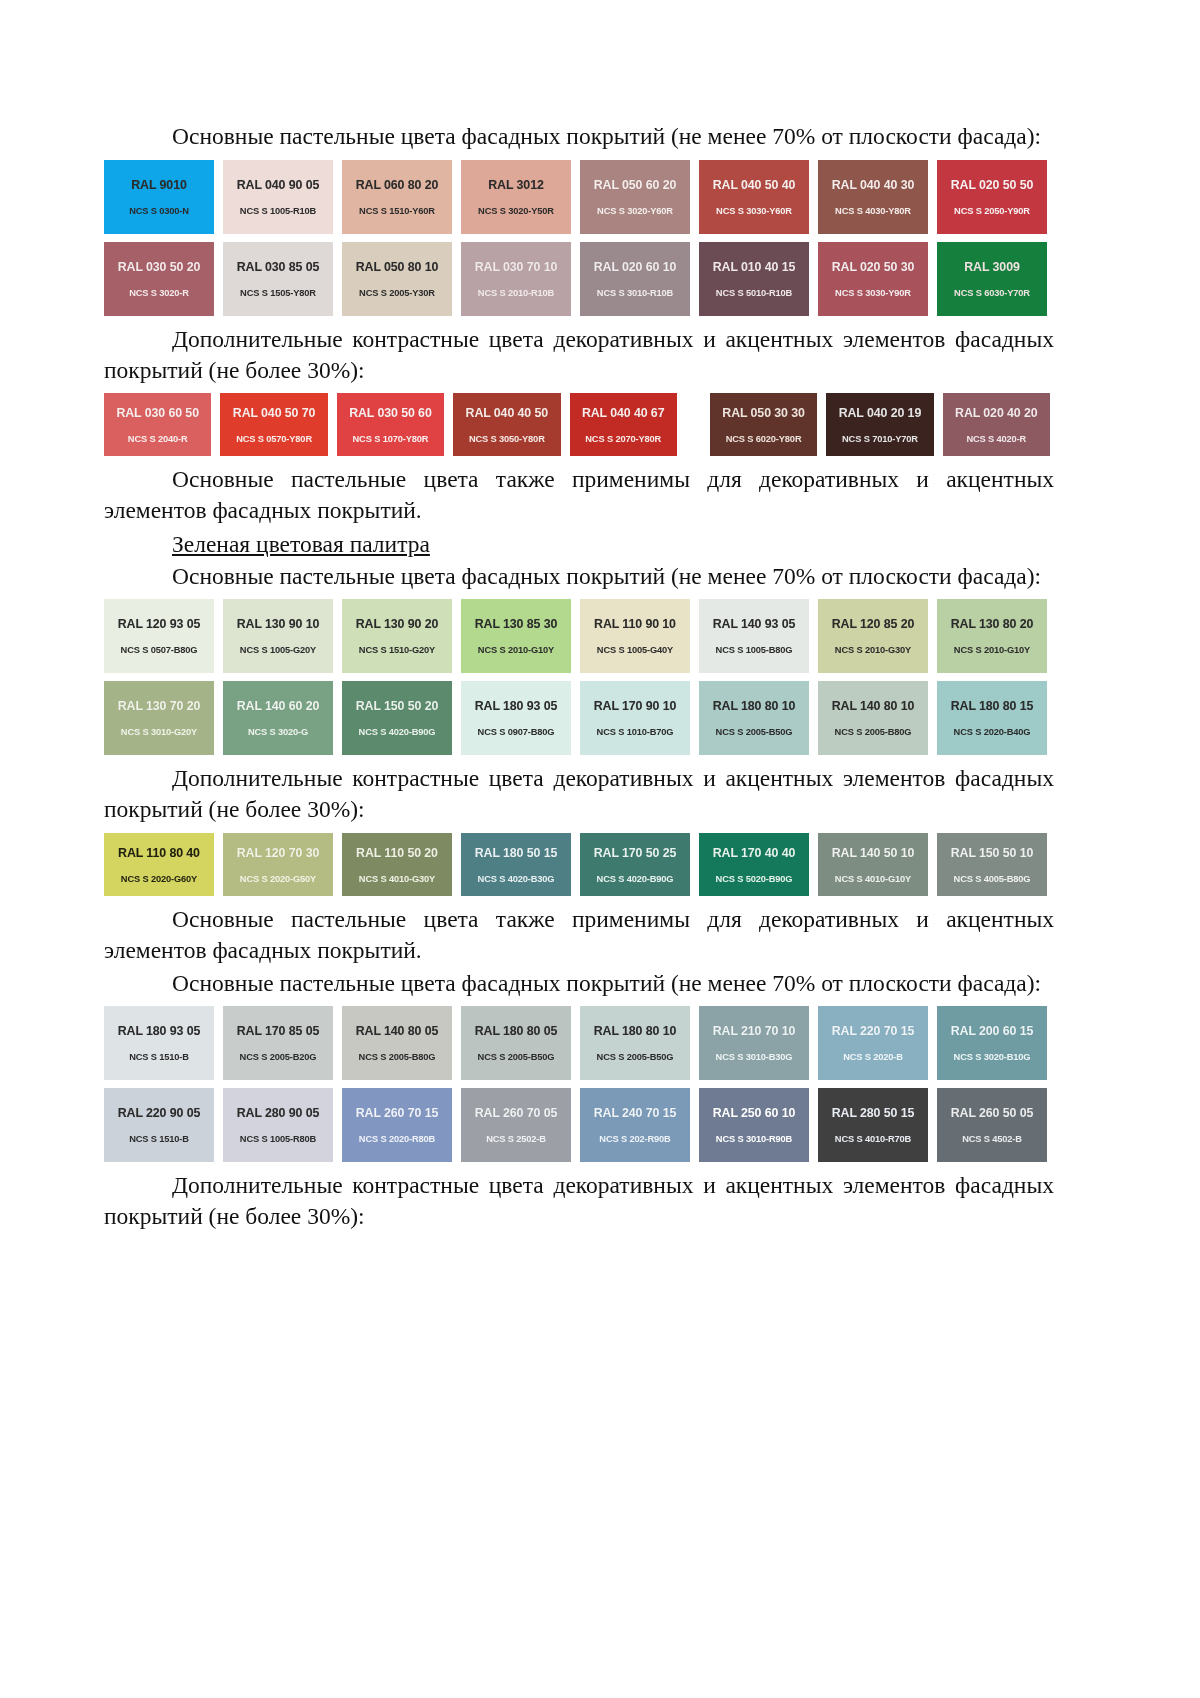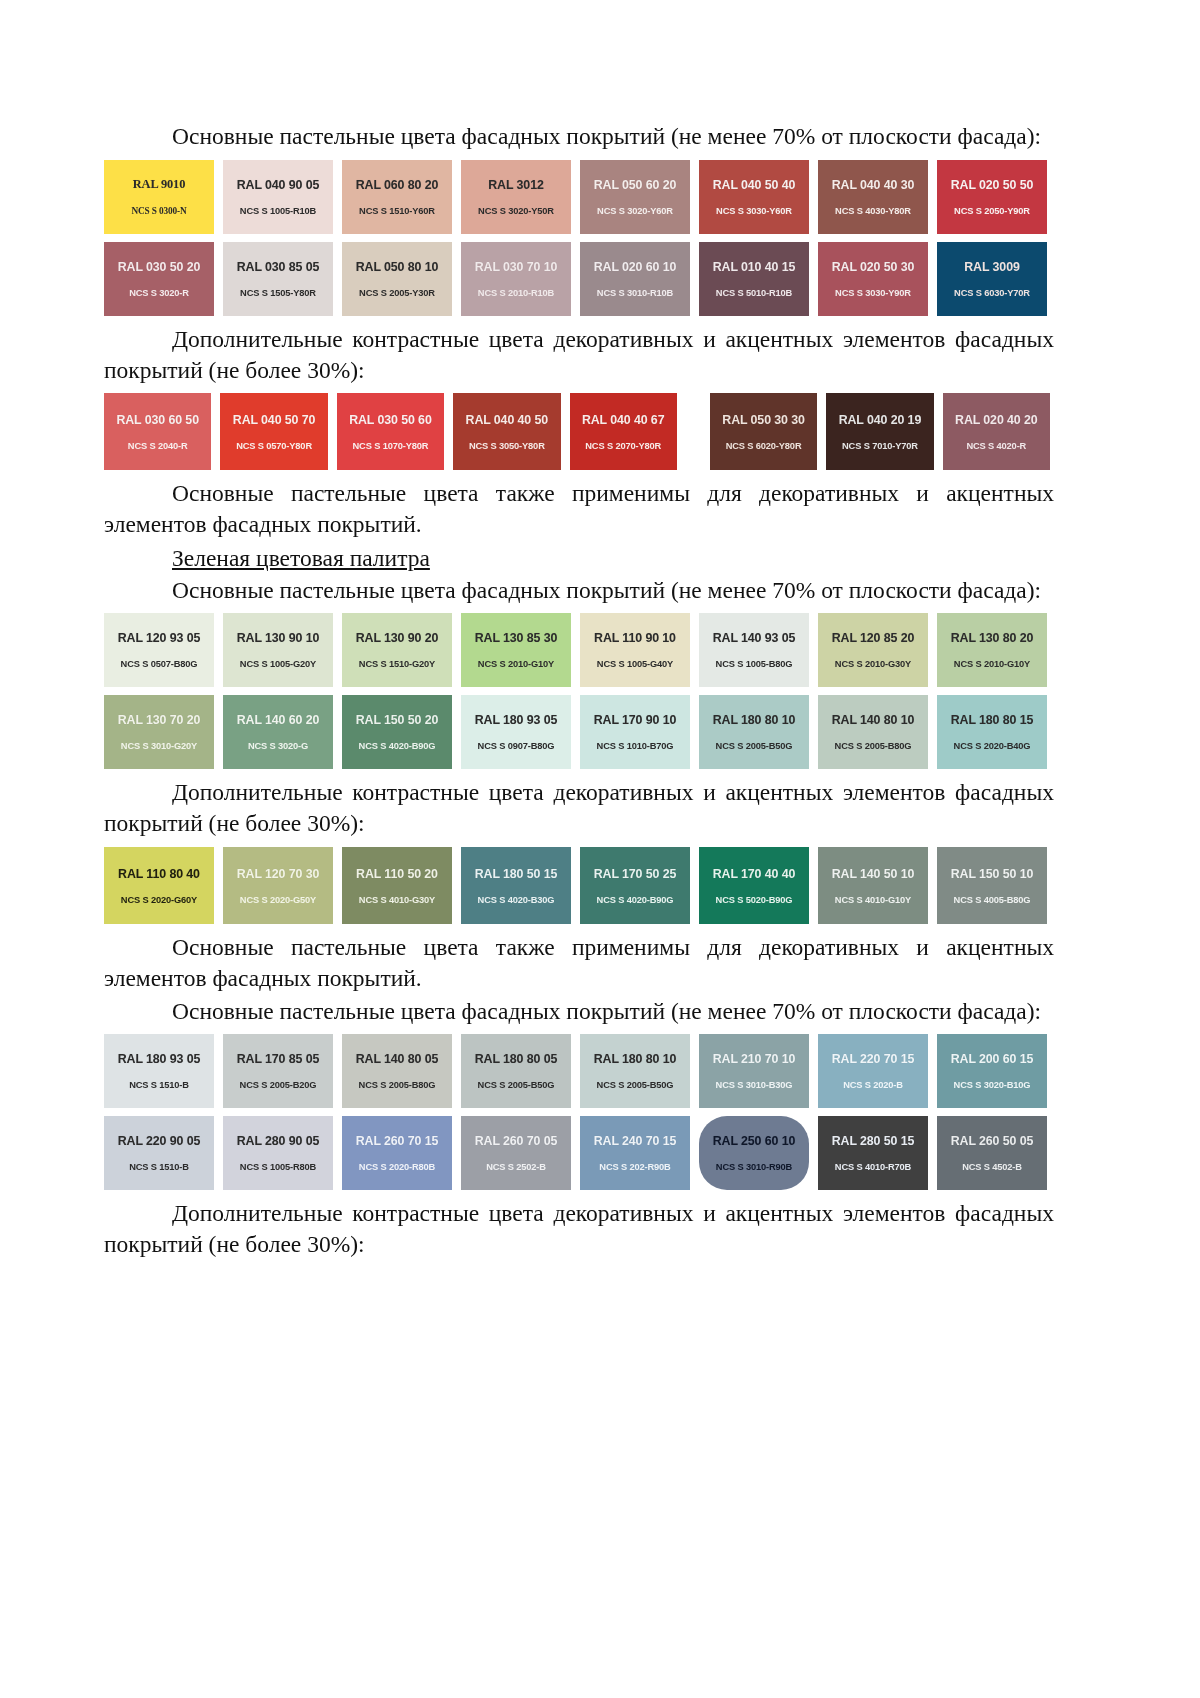--- a/index.html
+++ b/index.html
@@ -73,32 +73,32 @@
     white-space: nowrap;
     margin-bottom: 14px;
     text-shadow: 0 0 1px rgba(0,0,0,0.12);
   }
   .swatch .ncs {
     font-size: 9.3px;
     font-weight: 700;
     letter-spacing: -0.15px;
     white-space: nowrap;
   }
-  .grp-accent .swatch { height: 77px; }
+  .grp-accent .swatch { height: 63px; }
 </style>
 </head>
 <body>
 
 <div class="page">
   <div class="content">
 
     <p class="para">Основные пастельные цвета фасадных покрытий (не менее 70% от плоскости фасада):</p>
 
     <div class="swatch-row" id="row-red-p1">
-        <div class="swatch" style="background: #fde047; color: rgb(43, 43, 43); font-family: Liberation Serif, serif;">
+        <div class="swatch" style="background: #0ea5e9; color: rgb(43, 43, 43);">
           <div class="ral">RAL 9010</div>
           <div class="ncs">NCS S 0300-N</div>
         </div>
         <div class="swatch" style="background: rgb(237, 220, 216); color: rgb(43, 43, 43);">
           <div class="ral">RAL 040 90 05</div>
           <div class="ncs">NCS S 1005-R10B</div>
         </div>
         <div class="swatch" style="background: rgb(224, 182, 162); color: rgb(43, 43, 43);">
           <div class="ral">RAL 060 80 20</div>
           <div class="ncs">NCS S 1510-Y60R</div>
@@ -146,21 +146,21 @@
           <div class="ncs">NCS S 3010-R10B</div>
         </div>
         <div class="swatch" style="background: rgb(107, 75, 84); color: rgb(239, 232, 234);">
           <div class="ral">RAL 010 40 15</div>
           <div class="ncs">NCS S 5010-R10B</div>
         </div>
         <div class="swatch" style="background: rgb(168, 82, 92); color: rgb(243, 235, 236);">
           <div class="ral">RAL 020 50 30</div>
           <div class="ncs">NCS S 3030-Y90R</div>
         </div>
-        <div class="swatch" style="background: #0c4a6e; color: rgb(238, 227, 224);">
+        <div class="swatch" style="background: #15803d; color: rgb(238, 227, 224);">
           <div class="ral">RAL 3009</div>
           <div class="ncs">NCS S 6030-Y70R</div>
         </div>
       </div>
 
     <p class="para">Дополнительные контрастные цвета декоративных и акцентных элементов фасадных покрытий (не более 30%):</p>
 
     <div class="swatch-row grp-accent" id="row-red-a">
         <div class="swatch" style="background: rgb(217, 96, 95); color: rgb(248, 239, 238);">
           <div class="ral">RAL 030 60 50</div>
@@ -363,21 +363,21 @@
           <div class="ncs">NCS S 2020-R80B</div>
         </div>
         <div class="swatch" style="background: rgb(156, 159, 166); color: rgb(240, 241, 243);">
           <div class="ral">RAL 260 70 05</div>
           <div class="ncs">NCS S 2502-B</div>
         </div>
         <div class="swatch" style="background: rgb(122, 154, 183); color: rgb(238, 243, 247);">
           <div class="ral">RAL 240 70 15</div>
           <div class="ncs">NCS S 202-R90B</div>
         </div>
-        <div class="swatch" style="background: rgb(110, 123, 146); color: #0f172a; border-radius: 28px;">
+        <div class="swatch" style="background: rgb(110, 123, 146); color: #ffffff;">
           <div class="ral">RAL 250 60 10</div>
           <div class="ncs">NCS S 3010-R90B</div>
         </div>
         <div class="swatch" style="background: #404040; color: rgb(232, 236, 242);">
           <div class="ral">RAL 280 50 15</div>
           <div class="ncs">NCS S 4010-R70B</div>
         </div>
         <div class="swatch" style="background: rgb(102, 110, 116); color: rgb(234, 236, 237);">
           <div class="ral">RAL 260 50 05</div>
           <div class="ncs">NCS S 4502-B</div>

